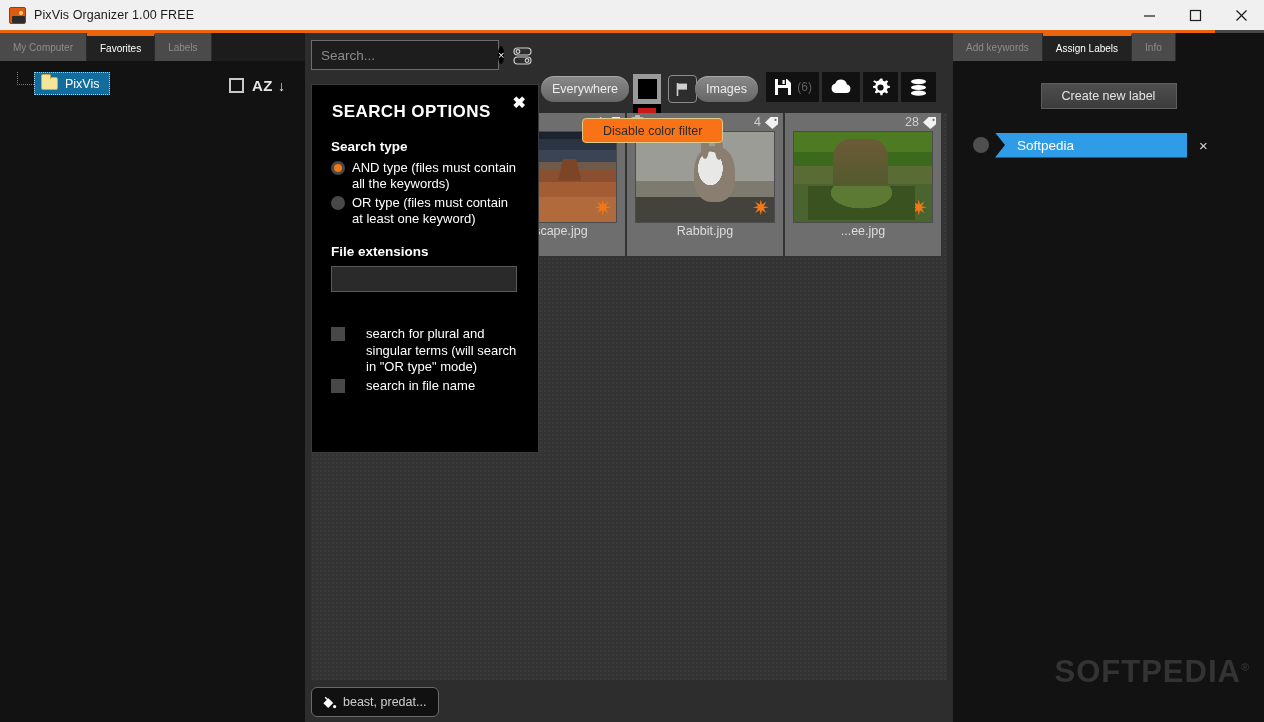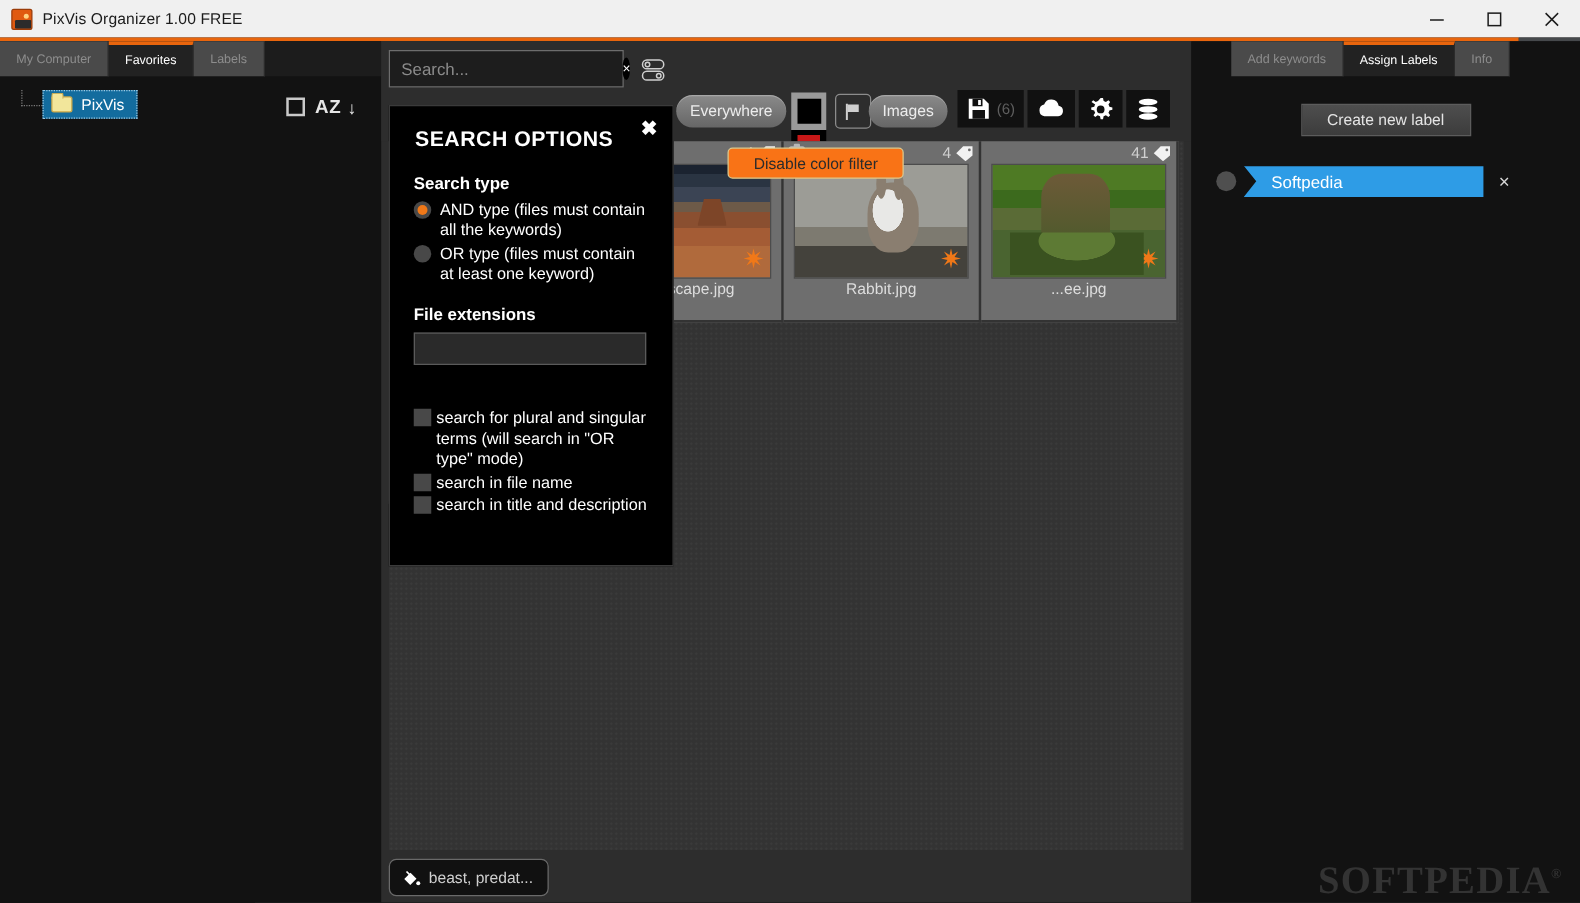--- a/index.html
+++ b/index.html
@@ -224,55 +224,55 @@
   .so-opt { display: flex; gap: 7px; align-items: flex-start; margin-bottom: 2px; }
   .radio { flex: 0 0 auto; width: 14px; height: 14px; border-radius: 50%; background: #484848; margin-top: 1px; }
   .radio.on { background: #484848; position: relative; }
   .radio.on::after { content:""; position:absolute; left:3px; top:3px; width:8px; height:8px; border-radius:50%; background:#f07818; }
   .so-ext-label { font-weight: bold; font-size: 13.5px; margin: 16px 0 6px 0; }
   .so-ext-input {
     width: 186px; height: 26px; background: #2a2a2a; border: 1px solid #5a5a5a; outline: none;
     color: #ddd; font-size: 13px; padding: 0 6px; font-family: "Liberation Sans", sans-serif;
   }
   .so-checks { margin-top: 34px; }
-  .so-chk { display: flex; gap: 4px; align-items: flex-start; margin-bottom: 2px; }
+  .so-chk { display: flex; gap: 21px; align-items: flex-start; margin-bottom: 2px; }
   .cbox { flex: 0 0 auto; width: 14px; height: 14px; background: #484848; margin-top: 1px; }
 
   
   .bottom-bar { position: absolute; left: 0; right: 0; bottom: 0; height: 42px; }
   .kw-chip {
     position: absolute; left: 6px; bottom: 5px; height: 30px; background: #111;
     border: 1px solid #6a6a6a; border-radius: 6px; display: flex; align-items: center;
     padding: 0 12px 0 8px; gap: 6px;
   }
   .kw-chip span { font-size: 12.5px; color: #cfcfcf; }
 
   
   .right-panel {
     position: absolute; left: 953px; top: 33px; width: 311px; height: 689px; background: #121212;
   }
-  .rp-tabs { display: flex; height: 28px; padding-left: 32px; }
+  .rp-tabs { display: flex; height: 28px; }
   .create-label-btn {
     position: absolute; left: 50%; transform: translateX(-50%); top: 50px;
     width: 136px; height: 26px; background: linear-gradient(#4e4e4e,#3c3c3c);
     border: 1px solid #5c5c5c; color: #e4e4e4; font-size: 12.5px;
     display: flex; align-items: center; justify-content: center;
   }
   .label-row { position: absolute; left: 0; right: 0; top: 97px; height: 30px; display: flex; align-items: center; }
   .label-dot { width: 16px; height: 16px; border-radius: 50%; background: #4f4f4f; margin-left: 20px; }
   .label-pill {
     margin-left: 6px; width: 192px; height: 25px; background: #2e9ce6; color: #fff;
     display: flex; align-items: center; padding-left: 22px; font-size: 13.5px;
     clip-path: polygon(0 0, 100% 0, 100% 100%, 0 100%, 10px 50%);
   }
   .label-x { margin-left: 12px; color: #d8d8d8; font-size: 15px; }
 
   .watermark {
-    position: absolute; right: 14px; bottom: 0; font-size: 31px; font-weight: bold;
-    color: #333333; letter-spacing: 1px; font-family: Liberation Serif, serif;
+    position: absolute; right: 14px; bottom: 32px; font-size: 31px; font-weight: bold;
+    color: #333333; letter-spacing: 1px; font-family: Liberation Sans, sans-serif;
   }
   .watermark sup { font-size: 11px; vertical-align: super; }
 </style>
 </head>
 <body>
 
 <div class="app">
 
   <div class="titlebar">
     <div class="title-icon"></div>
@@ -435,21 +435,21 @@
               </svg>
           </div>
           <div class="thumb img-rabbit">
             <span class="star">✷</span>
           </div>
           <div class="cap">Rabbit.jpg</div>
         </div>
 
         <div class="cell">
           <div class="cell-top">
-            <span class="tagcount">41</span>
+            <span class="tagcount">28</span>
             <svg class="tag-ico" viewBox="0 0 16 14">
                 <path d="M1 7 L7 1 H15 V9 L9 14 Z" fill="#f2f2f2"></path>
                 <circle cx="12.3" cy="4.2" r="1.2" fill="#6e6e6e"></circle>
               </svg>
           </div>
           <div class="thumb img-tree">
             <span class="star">✷</span>
           </div>
           <div class="cap">...ee.jpg</div>
         </div>
@@ -503,24 +503,20 @@
 
         <div class="so-checks">
           <div class="so-chk">
             <i class="cbox"></i>
             <span>search for plural and singular terms (will search in "OR type" mode)</span>
           </div>
           <div class="so-chk">
             <i class="cbox"></i>
             <span>search in file name</span>
           </div>
-          <div class="so-chk">
-            <i class="cbox"></i>
-            <span>search in title and description</span>
-          </div>
         </div>
       </div>
     </div>
 
   </div>
 
   <div class="right-panel">
     <div class="rp-tabs">
       <div class="tab dim">
         <span>Add keywords</span>

